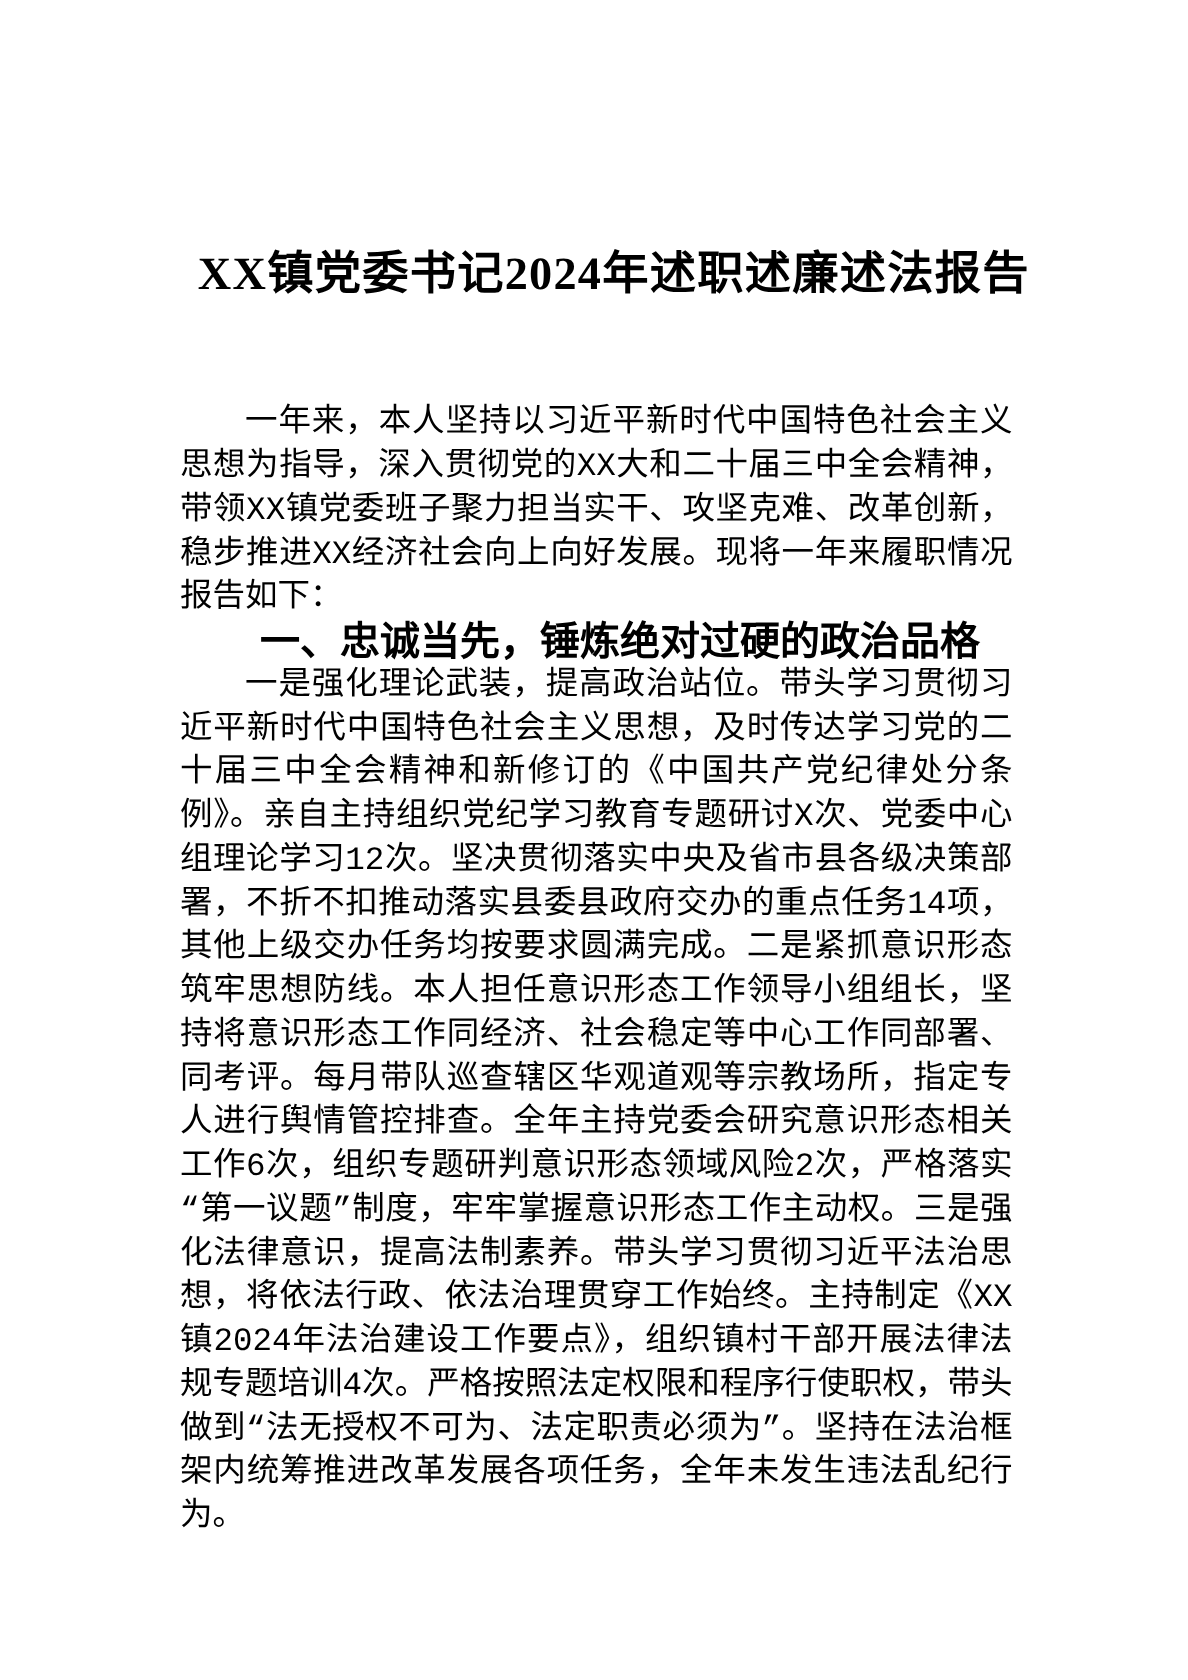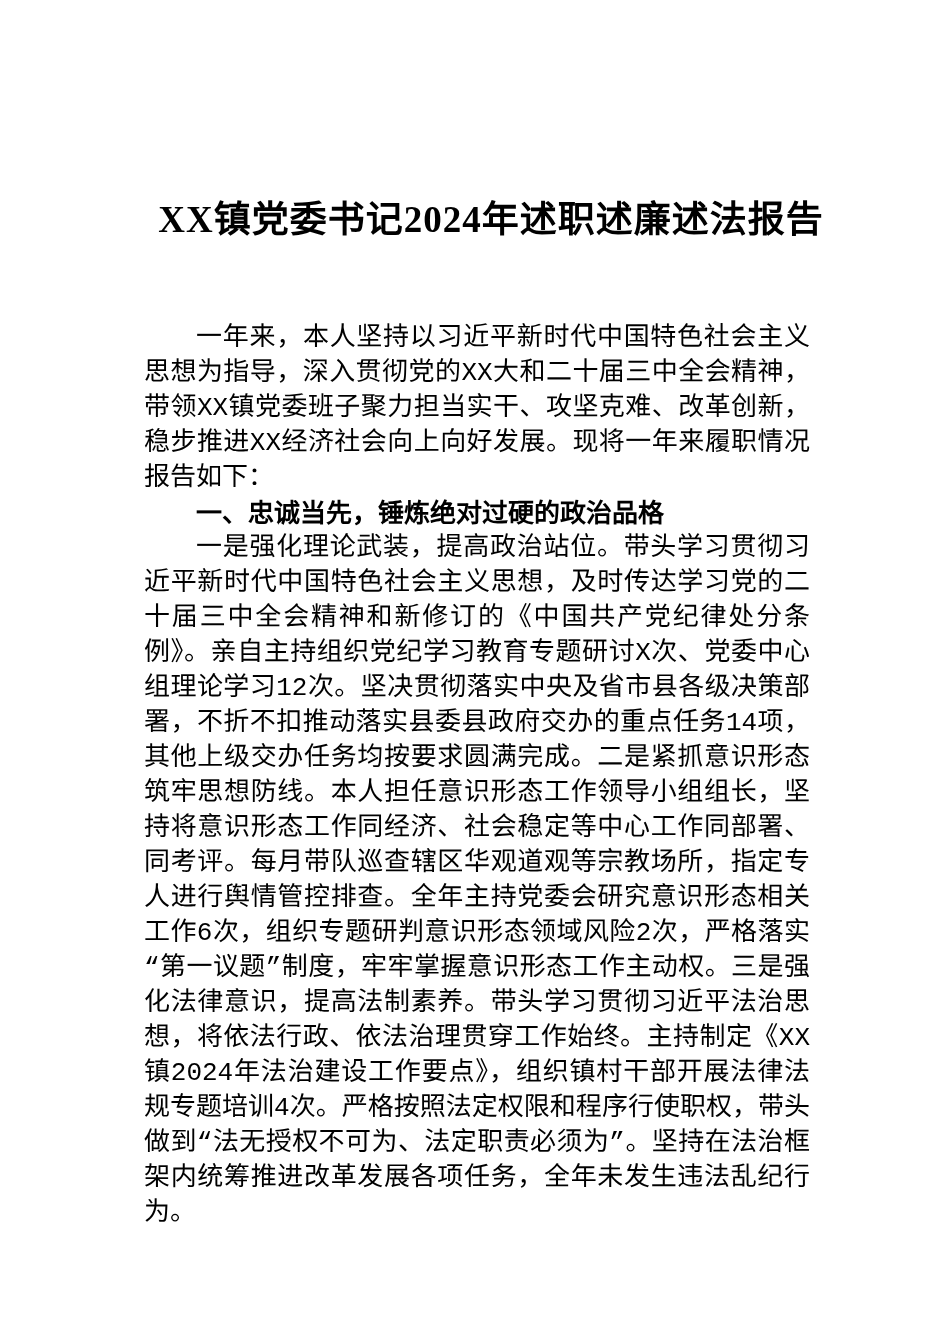--- a/index.html
+++ b/index.html
@@ -43,21 +43,21 @@
     margin: 0;
     padding: 0;
     text-indent: 2em;
     word-break: break-all;
     font-family: Liberation Mono, monospace;
   }
   .section-heading {
     margin: 0;
     padding: 0;
     text-indent: 2em;
-    font-size: 26px;
+    font-size: 32px;
     line-height: 35px;
     font-weight: 700;
     font-family: "Liberation Sans", "DejaVu Sans", sans-serif;
   }
 </style>
 </head>
 <body>
 
 <div class="page">
   <h1 class="doc-title">XX镇党委书记2024年述职述廉述法报告</h1>

